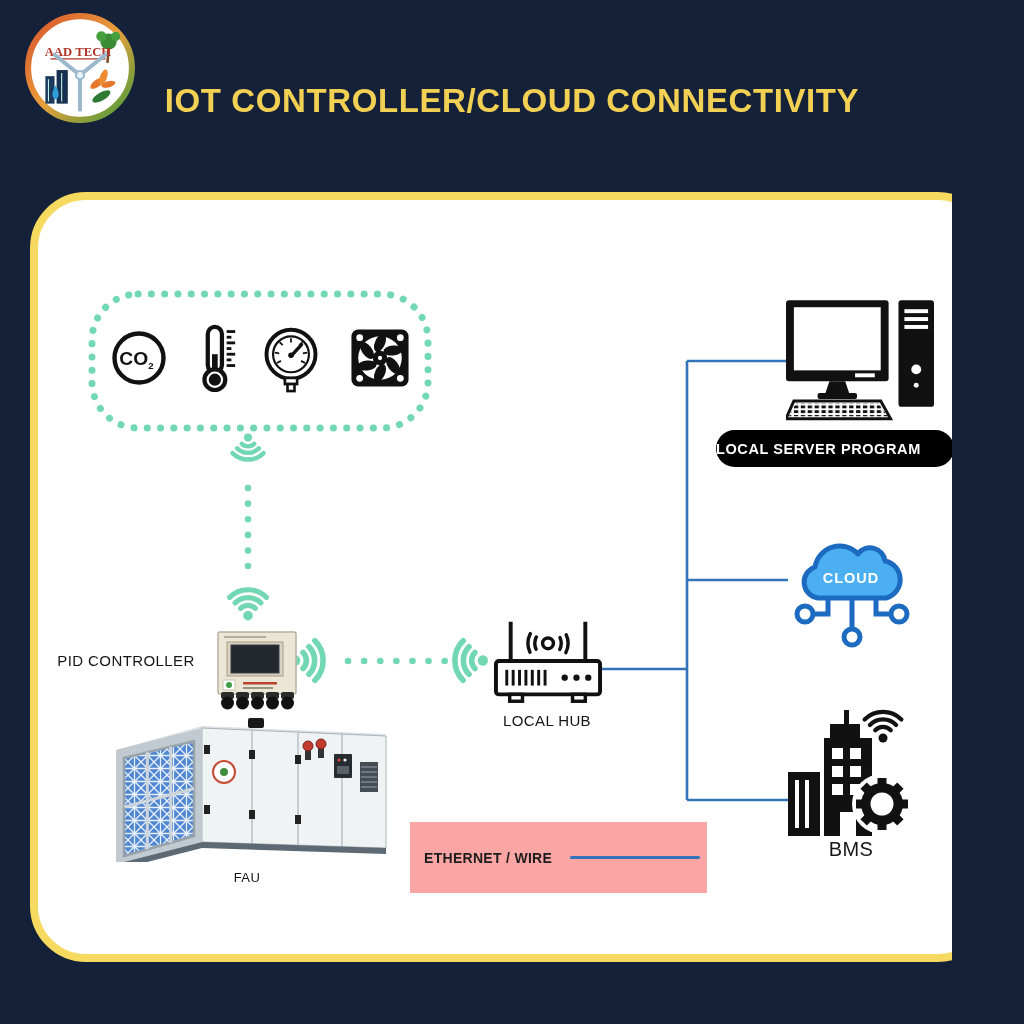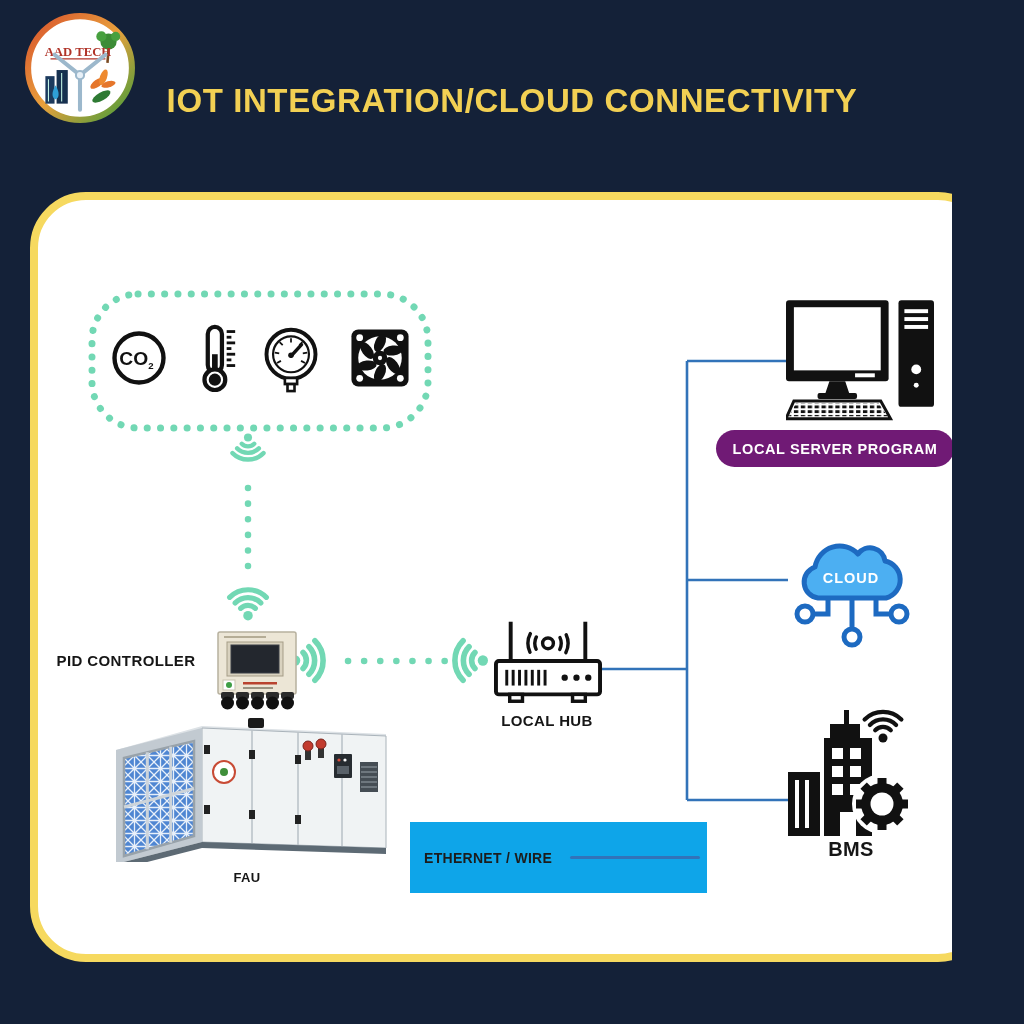--- a/index.html
+++ b/index.html
@@ -8,26 +8,26 @@
   .abs{position:absolute;}
   
   .logo{left:24px;top:12px;width:112px;height:112px;z-index:3;}
   .title{left:0;top:82px;width:1024px;text-align:center;color:#F2D053;
          font-size:33px;font-weight:bold;letter-spacing:.6px;z-index:2;}
   
   .card{left:30px;top:192px;width:948px;height:754px;background:#ffffff;
         border:8px solid #F6D95F;border-radius:56px;z-index:0;}
   .connectors{left:0;top:0;width:1024px;height:1024px;z-index:1;pointer-events:none;}
   .icon{z-index:2;}
-  .node-label{z-index:2;color:#161616;font-weight:bold;font-size:15px;letter-spacing:.4px;text-align:center;}
-  .pill{left:716px;top:430px;width:238px;height:37px;background:#701a75;border-radius:19px;
-        display:flex;align-items:center;justify-content:center;z-index:2;}
+  .node-label{z-index:2;color:#161616;font-weight:normal;font-size:15px;letter-spacing:.4px;text-align:center;}
+  .pill{left:716px;top:430px;width:238px;height:37px;background:#000000;border-radius:19px;
+        display:flex;align-items:center;justify-content:flex-start;z-index:2;}
   .pill span{color:#fff;font-weight:bold;font-size:14.5px;letter-spacing:.6px;}
   
-  .legend{left:410px;top:822px;width:297px;height:71px;background:#0ea5e9;z-index:2;
+  .legend{left:410px;top:822px;width:297px;height:71px;background:#fca5a5;z-index:2;
           display:flex;flex-direction:column;justify-content:center;gap:9px;padding:0 0 0 14px;box-sizing:border-box;}
   .legend .row{display:flex;align-items:center;}
   .legend .lab{width:146px;font-size:14px;font-weight:bold;color:#1c1c1c;letter-spacing:.3px;}
   .legend .wire-line{width:130px;height:3.5px;background:#3273B9;border-radius:2px;}
 </style>
 </head>
 <body>
 
 <div class="stage">
 
@@ -62,21 +62,21 @@
       <path d="M31 72 C27 79 27 84 31 86 C35 84 35 79 31 72 Z" fill="#2F9FD8"></path>
     </g>
     <g>
       <ellipse cx="72" cy="70" rx="8" ry="3.5" fill="#E5762B" transform="rotate(-35 72 70)"></ellipse>
       <ellipse cx="78" cy="64" rx="8" ry="3.5" fill="#EE8A2F" transform="rotate(-70 78 64)"></ellipse>
       <ellipse cx="83" cy="71" rx="7" ry="3" fill="#E5762B" transform="rotate(-15 83 71)"></ellipse>
       <ellipse cx="76" cy="83" rx="10" ry="4" fill="#2E7A33" transform="rotate(-30 76 83)"></ellipse>
     </g>
   </svg>
 
-  <div class="abs title">IOT INTEGRATION/CLOUD CONNECTIVITY</div>
+  <div class="abs title">IOT CONTROLLER/CLOUD CONNECTIVITY</div>
 
   <div class="abs card"></div>
 
   <svg class="abs connectors" viewBox="0 0 1024 1024">
     <g stroke="#3273B9" stroke-width="2.6">
       <line x1="687" y1="361" x2="687" y2="800"></line>
       <line x1="687" y1="361" x2="790" y2="361"></line>
       <line x1="687" y1="580" x2="788" y2="580"></line>
       <line x1="598" y1="669" x2="687" y2="669"></line>
       <line x1="687" y1="800" x2="792" y2="800"></line>

